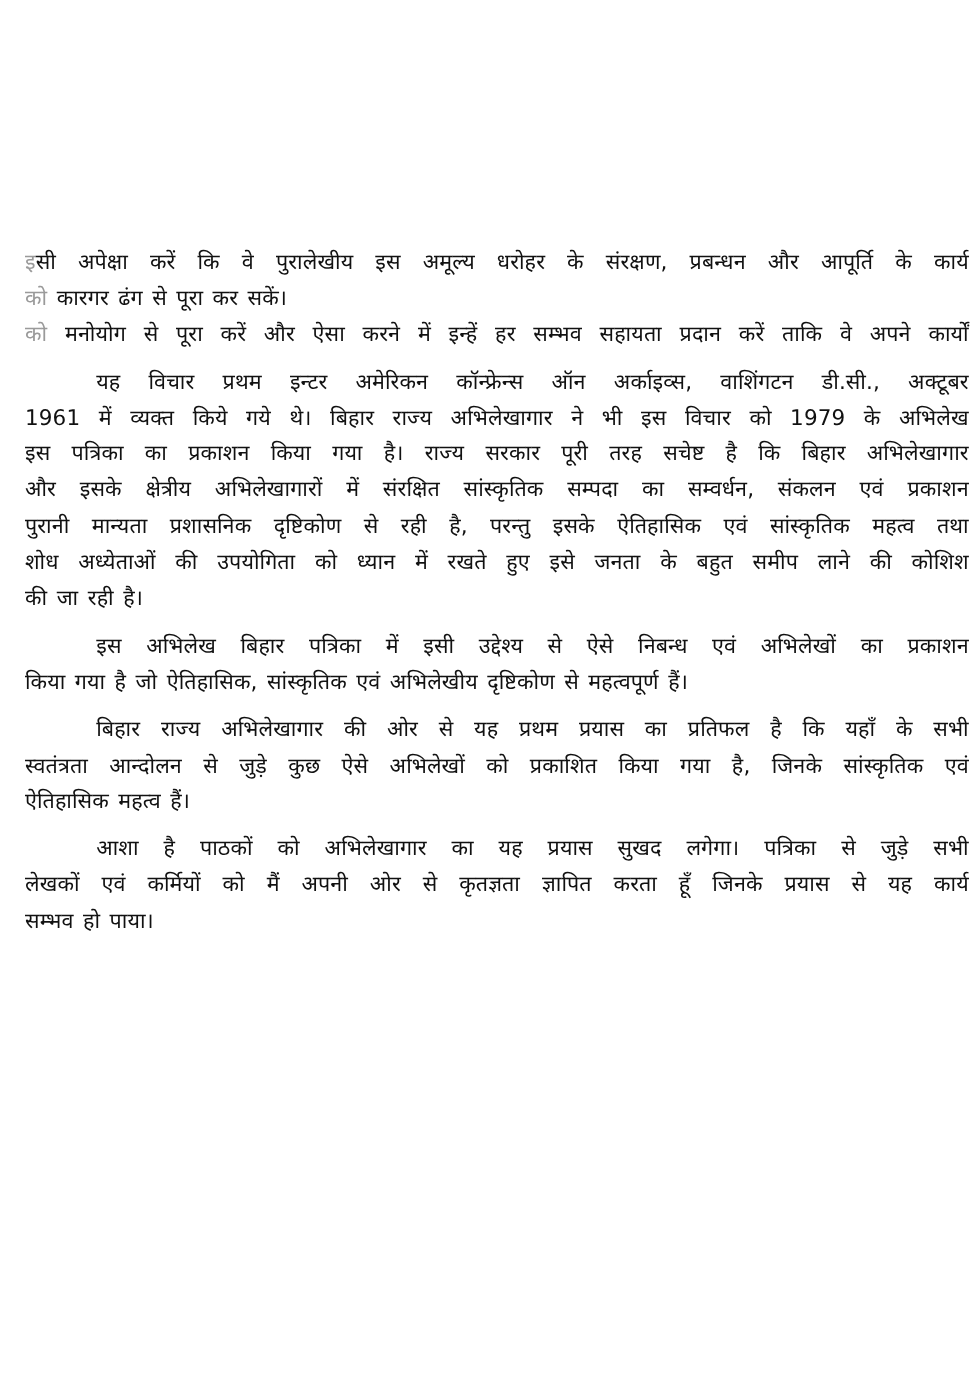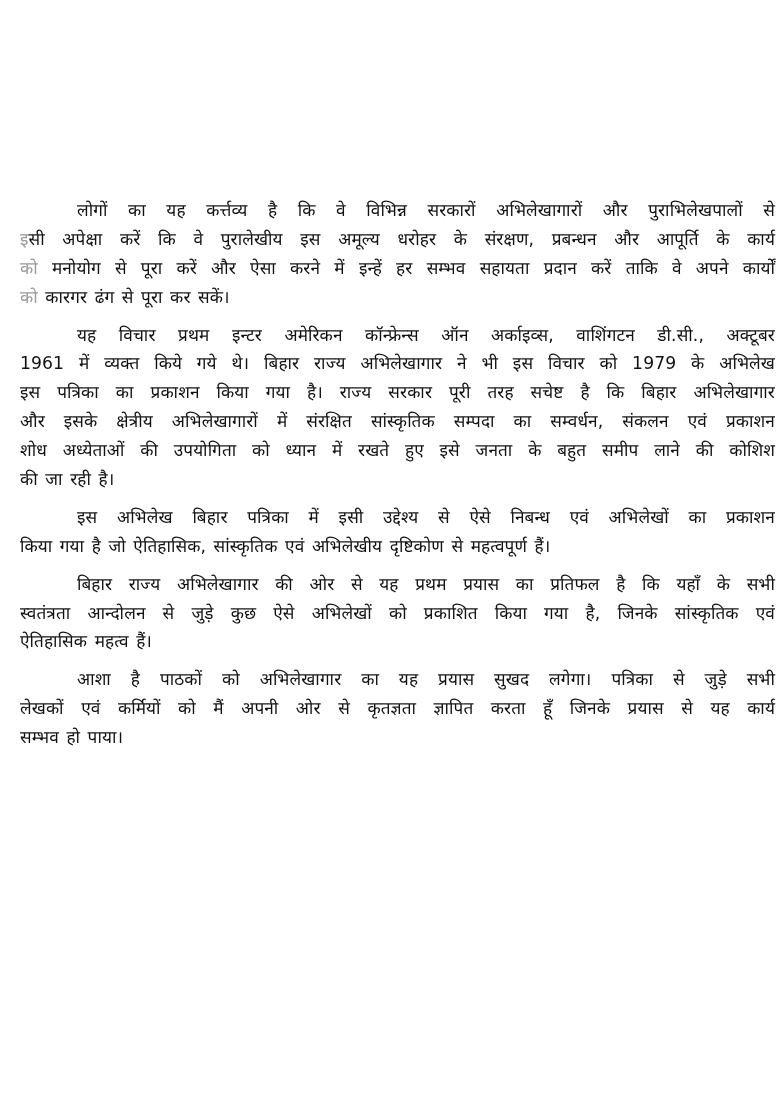--- a/index.html
+++ b/index.html
@@ -53,31 +53,31 @@
       color: #9a9a9a;
     }
   </style>
 </head>
 <body>
 
 <div class="page">
   <div class="text-block">
 
     <div class="para">
-      <span class="line first">लोगों का यह कर्त्तव्य है कि वे विभिन्न सरकारों अभिलेखागारों और पुराभिलेखपालों से</span>
       <span class="line faint-start">इसी अपेक्षा करें कि वे पुरालेखीय इस अमूल्य धरोहर के संरक्षण, प्रबन्धन और आपूर्ति के कार्य</span>
+      <span class="line last faint-start">को कारगर ढंग से पूरा कर सकें।</span>
       <span class="line faint-start">को मनोयोग से पूरा करें और ऐसा करने में इन्हें हर सम्भव सहायता प्रदान करें ताकि वे अपने कार्यों</span>
-      <span class="line last faint-start">को कारगर ढंग से पूरा कर सकें।</span>
     </div>
 
     <div class="para">
       <span class="line first">यह विचार प्रथम इन्टर अमेरिकन कॉन्फ्रेन्स ऑन अर्काइव्स, वाशिंगटन डी.सी., अक्टूबर</span>
       <span class="line">1961 में व्यक्त किये गये थे। बिहार राज्य अभिलेखागार ने भी इस विचार को 1979 के अभिलेख</span>
       <span class="line">इस पत्रिका का प्रकाशन किया गया है। राज्य सरकार पूरी तरह सचेष्ट है कि बिहार अभिलेखागार</span>
       <span class="line">और इसके क्षेत्रीय अभिलेखागारों में संरक्षित सांस्कृतिक सम्पदा का सम्वर्धन, संकलन एवं प्रकाशन</span>
+      <span class="line">पुरानी मान्यता प्रशासनिक दृष्टिकोण से रही है, परन्तु इसके ऐतिहासिक एवं सांस्कृतिक महत्व तथा</span>
       <span class="line">शोध अध्येताओं की उपयोगिता को ध्यान में रखते हुए इसे जनता के बहुत समीप लाने की कोशिश</span>
       <span class="line last">की जा रही है।</span>
     </div>
 
     <div class="para">
       <span class="line first">इस अभिलेख बिहार पत्रिका में इसी उद्देश्य से ऐसे निबन्ध एवं अभिलेखों का प्रकाशन</span>
       <span class="line last">किया गया है जो ऐतिहासिक, सांस्कृतिक एवं अभिलेखीय दृष्टिकोण से महत्वपूर्ण हैं।</span>
     </div>
 
     <div class="para">

